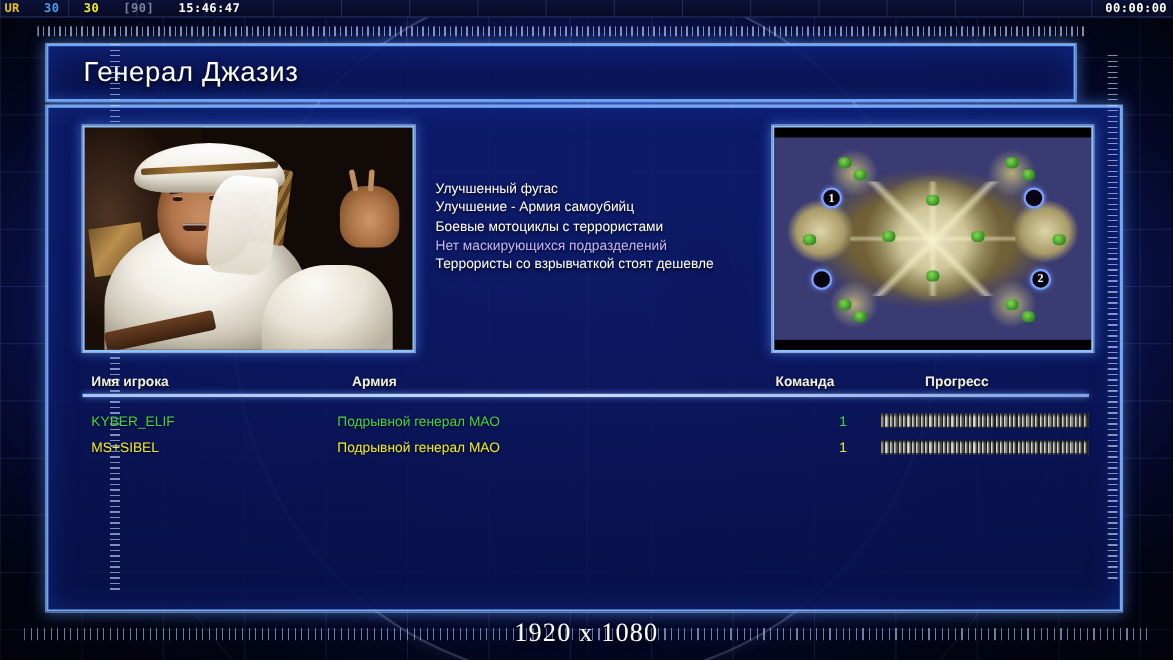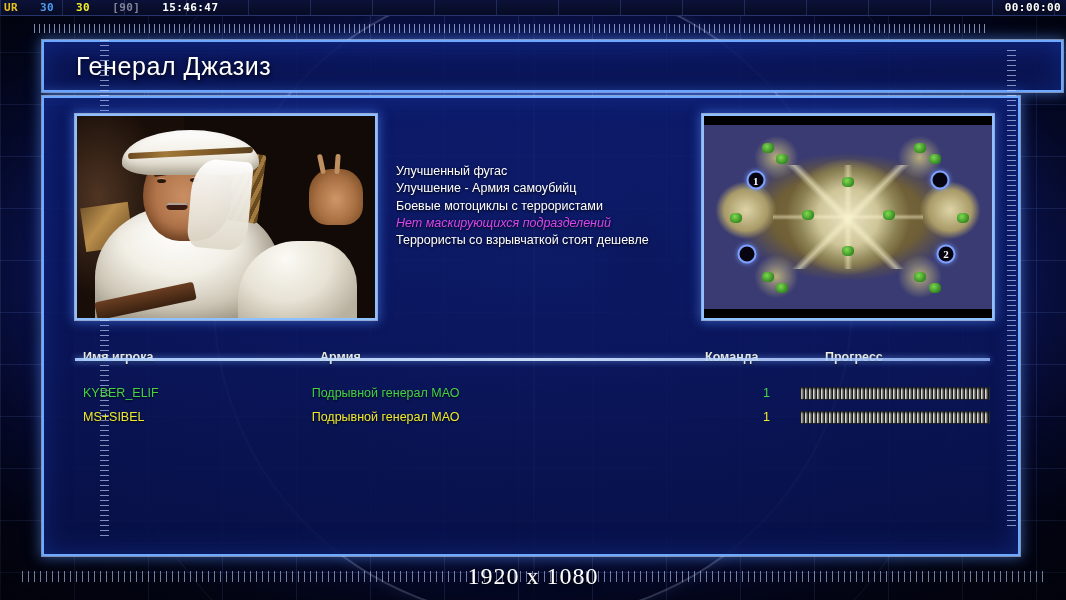--- a/index.html
+++ b/index.html
@@ -108,21 +108,21 @@
     position:absolute;
     border:2px solid #6fa8ff;
     background:linear-gradient(to bottom, rgba(12,26,104,.88), rgba(8,17,74,.92));
     box-shadow:
       0 0 0 1px rgba(210,230,255,.55),
       0 0 12px 2px rgba(90,150,255,.5),
       inset 0 0 26px rgba(20,50,150,.6);
   }
 
   #title-panel{
-    left:42px; top:40px; width:1021px; height:52px;
+    left:42px; top:40px; width:936px; height:52px;
     display:flex; align-items:center;
   }
   #page-title{
     color:#ffffff; font-size:25px; font-weight:normal; letter-spacing:.6px;
     padding-left:32px; text-shadow:0 2px 5px rgba(0,0,0,.85);
   }
 
   #body-panel{
     left:42px; top:96px; width:978px; height:460px;
   }
@@ -261,24 +261,24 @@
     display:flex; align-items:center; justify-content:center;
     font-family:"Liberation Serif", serif;
   }
   .mm-bar{ position:absolute; left:0; right:0; height:9px; background:#000; }
 
   
   #player-table{
     position:absolute; left:75px; top:340px; width:915px; z-index:25;
     font-size:12.5px;
   }
-  .pt-row{ display:flex; align-items:flex-end; height:24px; }
+  .pt-row{ display:flex; align-items:flex-start; height:24px; }
   .col-name{ width:245px; padding-left:8px; }
   .col-army{ width:385px; }
-  .col-team{ width:120px; text-align:right; padding-right:30px; }
+  .col-team{ width:136px; text-align:right; padding-right:30px; }
   .col-prog{ flex:1; }
   .th{ color:#f2f0e2; font-weight:bold; text-shadow:0 1px 2px rgba(0,0,0,.9); }
   #table-sep{
     position:absolute; left:75px; top:358px; width:915px; height:3px; z-index:26;
     background:linear-gradient(to right, rgba(170,205,255,.95), rgba(210,230,255,.95) 50%, rgba(150,185,255,.85));
     box-shadow:0 0 6px rgba(120,170,255,.75);
   }
   .name-green{ color:#46d246; text-shadow:0 1px 2px rgba(0,0,0,.9); }
   .name-yellow{ color:#f0ea2f; text-shadow:0 1px 2px rgba(0,0,0,.9); }
   .army-green{ color:#46d246; text-shadow:0 1px 2px rgba(0,0,0,.9); }
@@ -357,21 +357,21 @@
   <div class="pt-mouth"></div>
   <div class="pt-scarf"></div>
   <div class="pt-cord"></div>
   <div class="pt-drape"></div>
 </div>
 
 <div id="bonus-list" style="position:absolute;left:396px;top:163px;width:300px;z-index:25;">
   <div class="bonus-line" style="color:#ffffff;font-size:12.5px;line-height:17.3px;text-shadow:0 1px 3px rgba(0,0,0,.95);">Улучшенный фугас</div>
   <div class="bonus-line" style="color:#ffffff;font-size:12.5px;line-height:17.3px;text-shadow:0 1px 3px rgba(0,0,0,.95);">Улучшение - Армия самоубийц</div>
   <div class="bonus-line" style="color:#ffffff;font-size:12.5px;line-height:17.3px;text-shadow:0 1px 3px rgba(0,0,0,.95);">Боевые мотоциклы с террористами</div>
-  <div class="bonus-line" style="color:#d946ef;font-size:12.5px;line-height:17.3px;text-shadow:0 1px 3px rgba(0,0,0,.95);font-style:italic;">Нет маскирующихся подразделений</div>
+  <div class="bonus-line" style="color:#c4b5fd;font-size:12.5px;line-height:17.3px;text-shadow:0 1px 3px rgba(0,0,0,.95);">Нет маскирующихся подразделений</div>
   <div class="bonus-line" style="color:#ffffff;font-size:12.5px;line-height:17.3px;text-shadow:0 1px 3px rgba(0,0,0,.95);">Террористы со взрывчаткой стоят дешевле</div>
 </div>
 
 <div id="minimap-box">
   <div class="mm-bar" style="top:0;"></div>
   <div class="mm-bar" style="bottom:0;"></div>
   <div class="mm-inner">
     <div class="mm-land"></div>
     <div class="mm-roads"></div>
 

